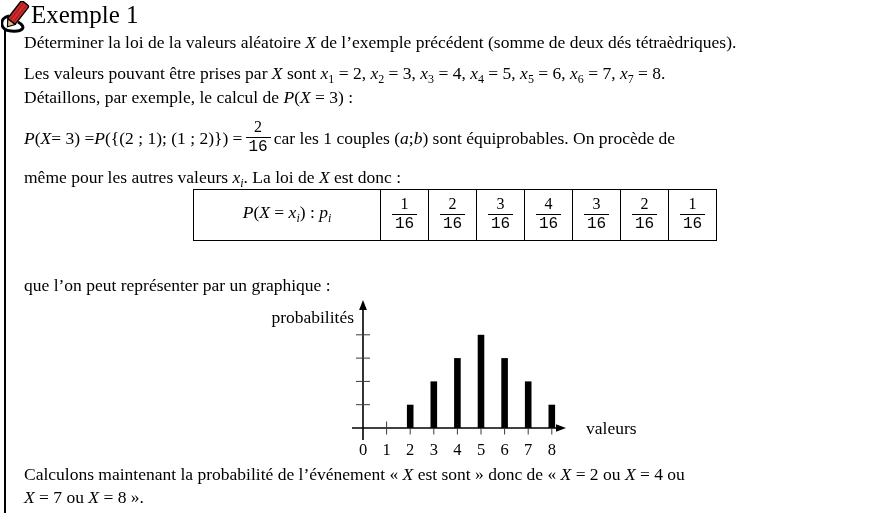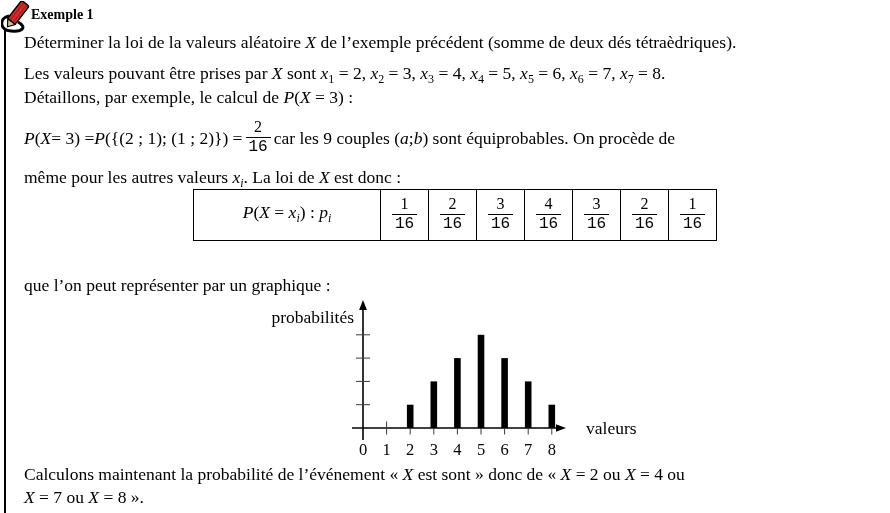--- a/index.html
+++ b/index.html
@@ -2,21 +2,21 @@
 <html><head>
 <meta charset="utf-8">
 <style>
   html,body{margin:0;padding:0;background:#fff;}
   .doc{
     position:relative;width:890px;height:513px;background:#ffffff;
     font-family:"Liberation Serif", serif;color:#000;font-size:17.5px;line-height:21px;
     overflow:hidden;
   }
   .abs{position:absolute;white-space:nowrap;}
-  .heading{font-weight:bold;font-size:14px;}
+  .heading{font-weight:normal;font-size:25px;}
   .vrule{position:absolute;left:4px;top:30px;width:2px;height:483px;background:#000;}
   .it{font-style:italic;}
   .sb{font-size:12px;vertical-align:-4px;}
   .sbi{font-size:12px;vertical-align:-4px;font-style:italic;}
   .frac{display:inline-block;vertical-align:middle;text-align:center;
         line-height:1.1;font-size:16px;margin:0 3px;position:relative;top:-1px;}
   .frac .fn{display:block;padding:0 3px 1px;border-bottom:1.4px solid #000;}
   .frac .fd{display:block;padding:1px 3px 0;font-family:Liberation Mono, monospace;}
   .formula-line{display:flex;align-items:center;height:52px;}
   .tbl-wrap{position:absolute;left:24px;right:4px;top:189px;display:flex;justify-content:center;}
@@ -54,21 +54,21 @@
       <span class="it">P</span>
       <span>(</span>
       <span class="it">X</span>
       <span> = 3) = </span>
       <span class="it">P</span>
       <span>({(2 ; 1); (1 ; 2)}) = </span>
       <span class="frac">
         <span class="fn">2</span>
         <span class="fd">16</span>
       </span>
-      <span> car les 9 couples (</span>
+      <span> car les 1 couples (</span>
       <span class="it">a</span>
       <span> ; </span>
       <span class="it">b</span>
       <span>) sont équiprobables. On procède de</span>
     </div>
   <div class="abs" style="left:24px;top:167px"><span>même pour les autres valeurs </span><span class="it">x</span><span class="sbi">i</span><span>. La loi de </span><span class="it">X</span><span> est donc :</span></div>
 
   <div class="tbl-wrap">
     <table class="law">
       <tbody>

